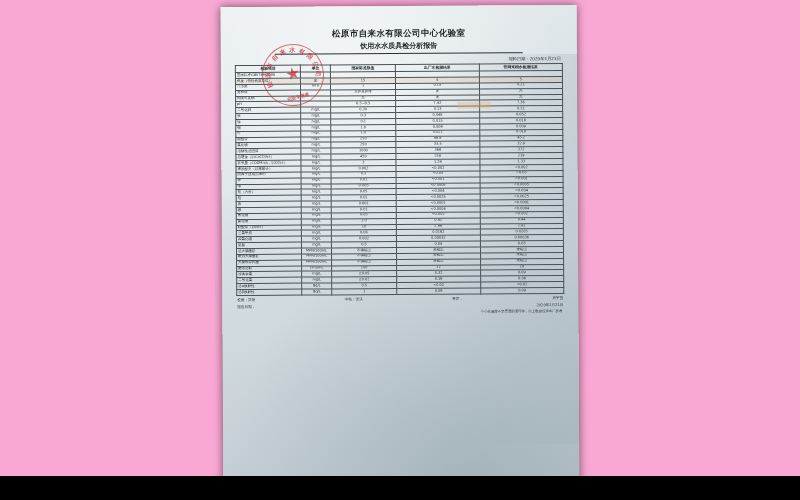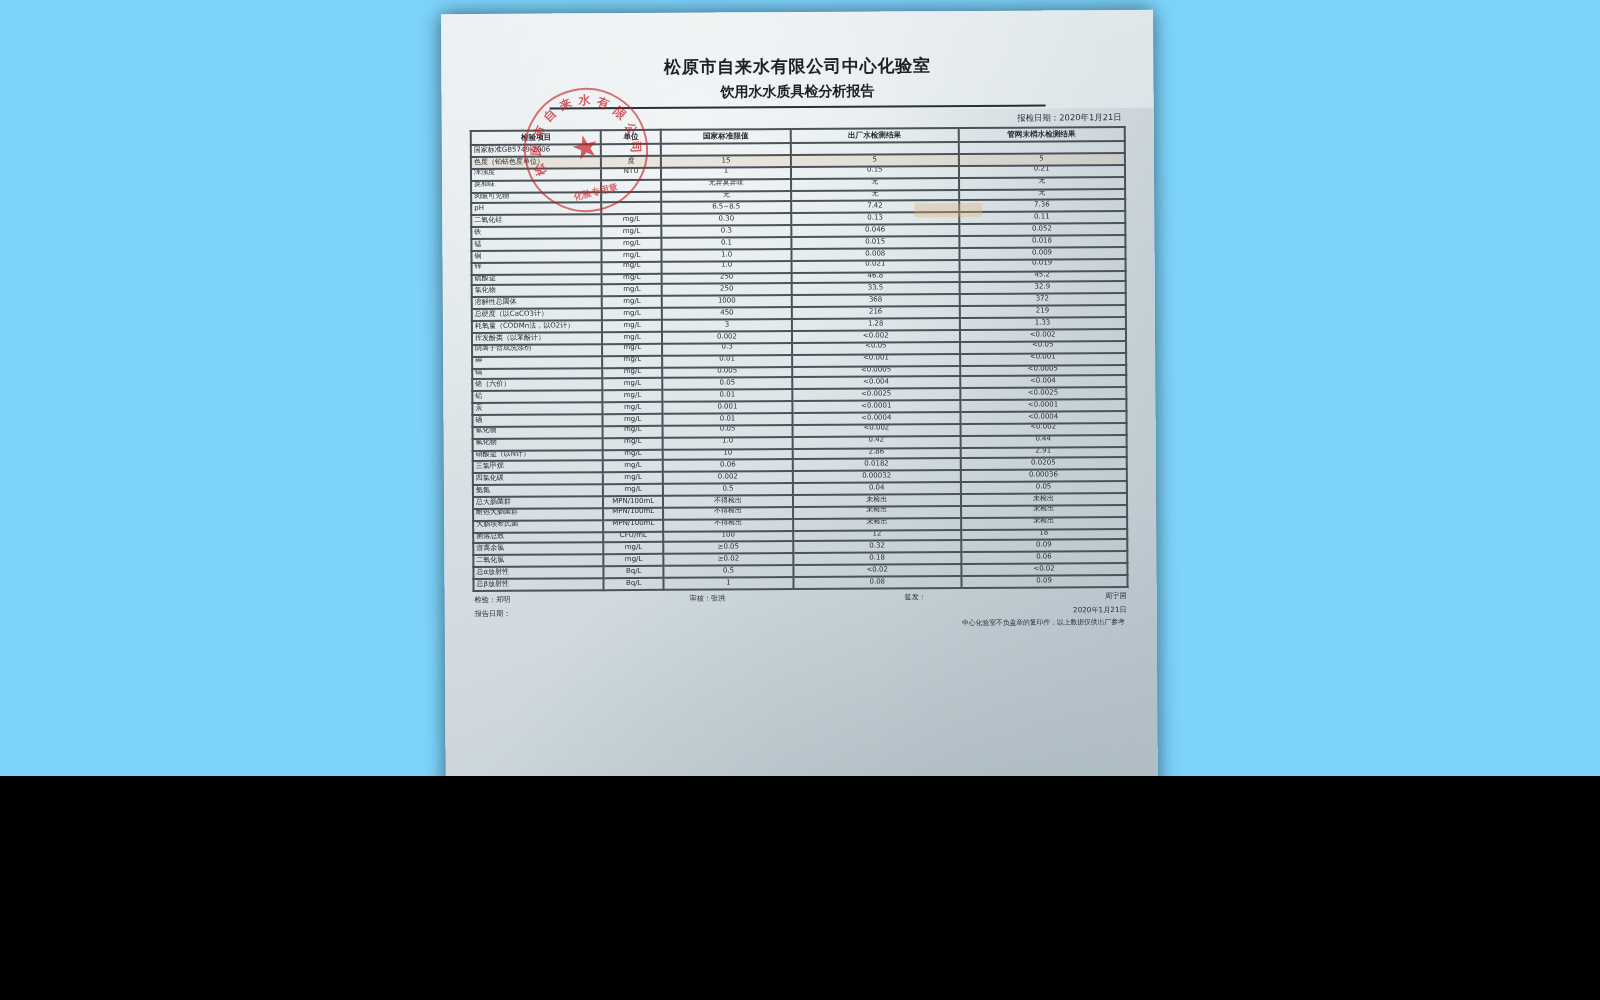--- a/index.html
+++ b/index.html
@@ -4,22 +4,22 @@
 <style>
   * { box-sizing: border-box; }
   html, body {
     margin: 0; padding: 0;
     width: 800px; height: 500px;
     background: #000;
     font-family: "DejaVu Sans", sans-serif;
   }
   #stage {
     position: relative;
-    width: 800px; height: 388px;
-    background: #7dd3fc;
+    width: 800px; height: 476px;
+    background: #f9a8d4;
     overflow: hidden;
   }
   
   #paper {
     position: absolute;
     left: 222px; top: 6px;
     width: 356px; height: 488px;
     background: linear-gradient(160deg, #e9eef0 0%, #dde5e8 28%, #cfd9de 55%, #c3ced4 78%, #b9c5cc 100%);
     transform: rotate(-0.35deg);
     box-shadow: 0 0 10px rgba(0,0,0,0.55);

